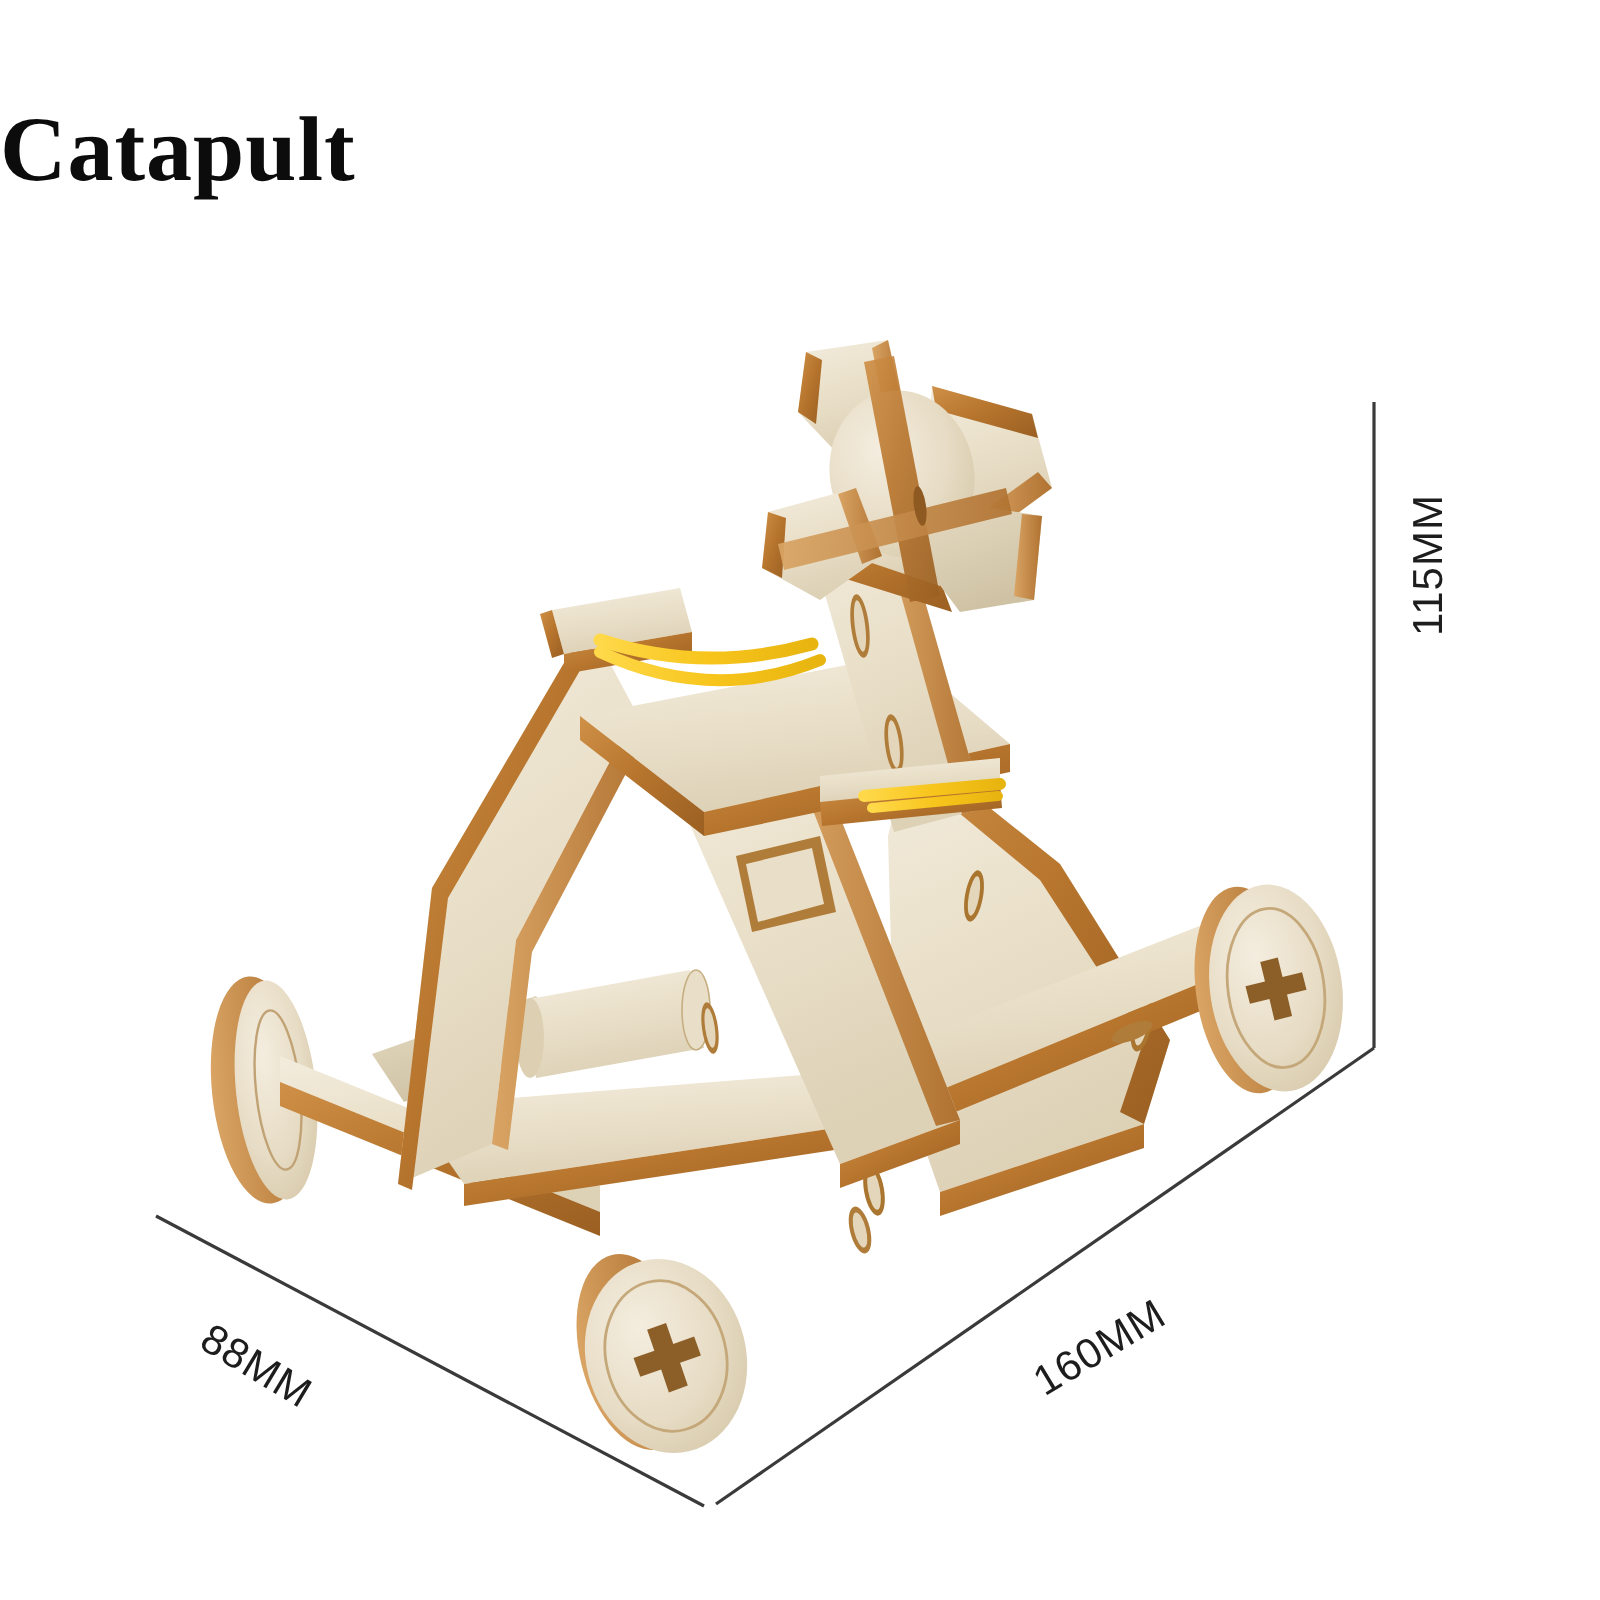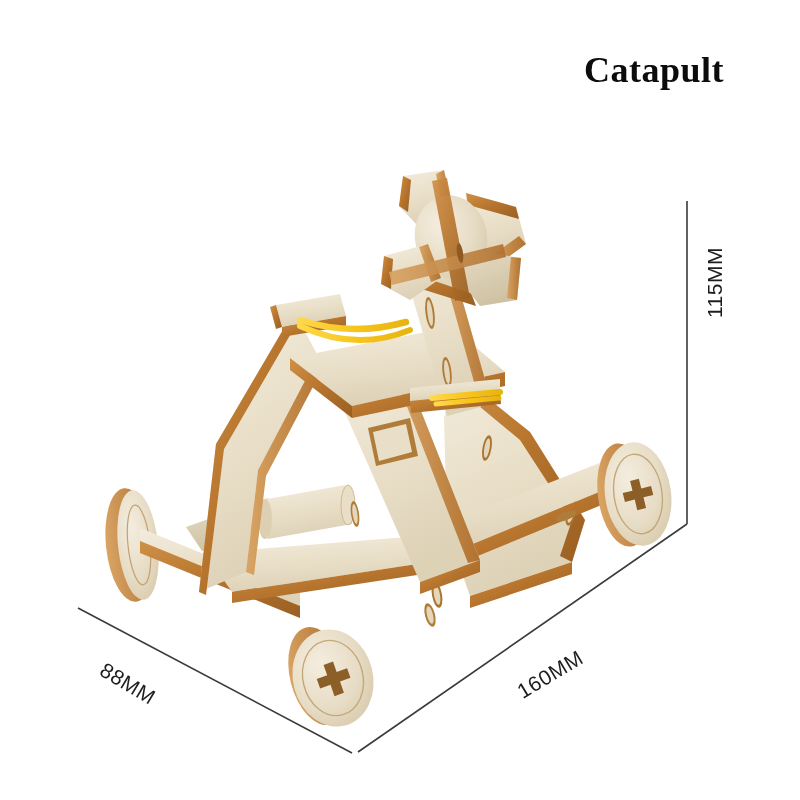--- a/index.html
+++ b/index.html
@@ -20,24 +20,24 @@
     left: 0; top: 0;
     width: 800px;
     height: 800px;
   }
 
   .product-title {
     position: absolute;
     left: 0;
     top: 52px;
     width: 724px;
-    text-align: right;
+    text-align: left;
     font-family: "Liberation Serif", serif;
     font-weight: bold;
-    font-size: 36px;
+    font-size: 46px;
     letter-spacing: 0.5px;
     color: #0c0c0c;
     line-height: 1;
   }
 
   .dim-label {
     position: absolute;
     font-family: "Liberation Sans", sans-serif;
     font-size: 21px;
     font-weight: 400;

